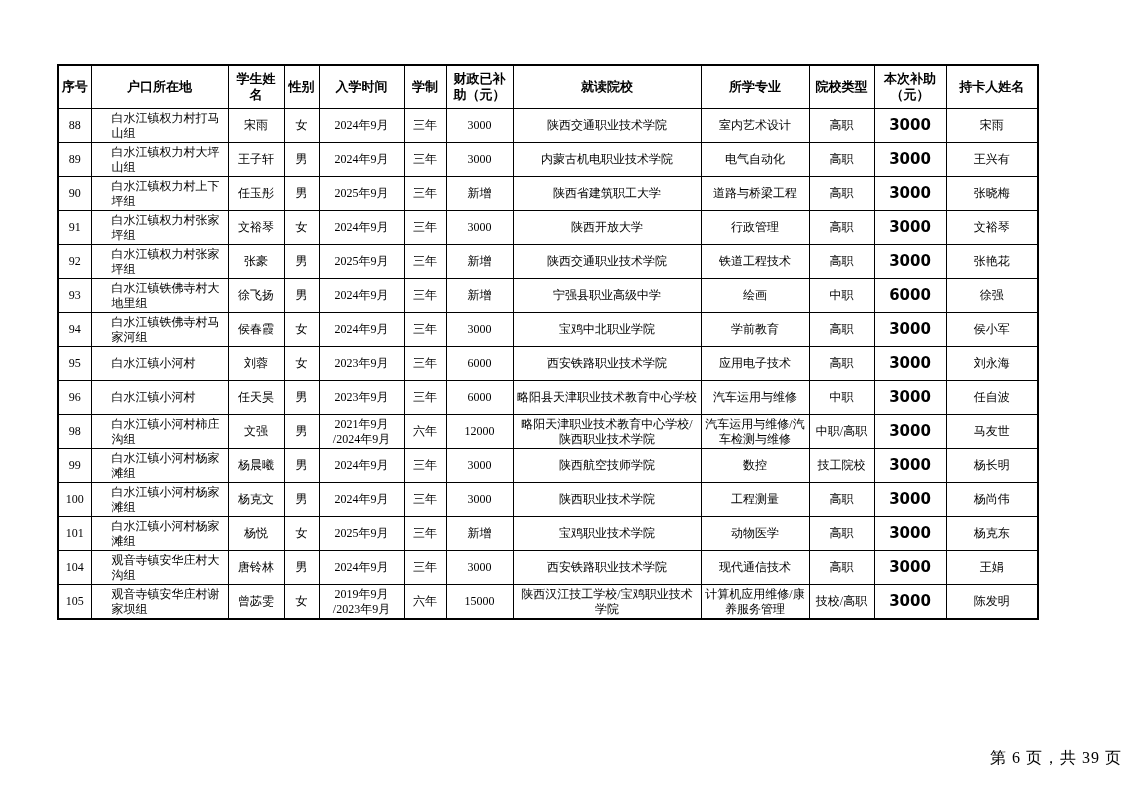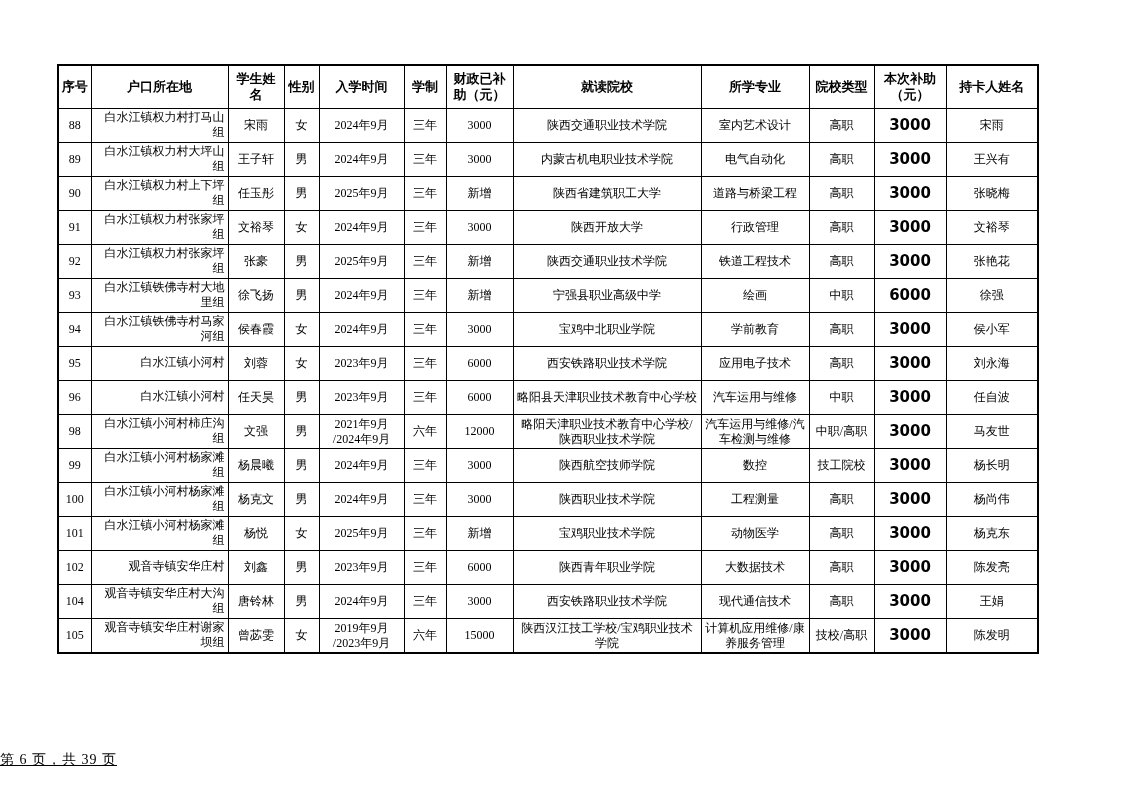--- a/index.html
+++ b/index.html
@@ -16,29 +16,29 @@
   }
   th, td { border:1.5px solid #000; overflow:hidden; }
   th {
     height:42px; font-size:13px; font-weight:bold;
     text-align:center; padding:0 2px; line-height:1.25;
   }
   td {
     height:33px; font-size:12px; text-align:center;
     padding:0 3px; line-height:1.18;
   }
-  td.c2 { text-align:right; padding-left:8px;font-family:Liberation Mono, monospace; }
+  td.c2 { text-align:left; padding-left:20px; }
   td.c5 { white-space:pre-line; }
   td.c11 {
     font-family:"DejaVu Sans","Liberation Sans",sans-serif;
     font-weight:700; font-size:15px;
   }
   .footer {
     position:absolute; left:0; right:0; bottom:24px;
-    text-align:left; font-size:14px; letter-spacing:1px;text-decoration:underline;
+    text-align:right; font-size:16px; letter-spacing:1px;
   }
 </style>
 </head>
 <body>
 
 <div class="page">
   <table class="subsidy">
     <colgroup>
       <col style="width:33px">
         <col style="width:137px">
@@ -247,34 +247,20 @@
           <td class="c5">2025年9月</td>
           <td class="c6">三年</td>
           <td class="c7">新增</td>
           <td class="c8">宝鸡职业技术学院</td>
           <td class="c9">动物医学</td>
           <td class="c10">高职</td>
           <td class="c11">3000</td>
           <td class="c12">杨克东</td>
         </tr>
         <tr>
-          <td class="c1">102</td>
-          <td class="c2">观音寺镇安华庄村</td>
-          <td class="c3">刘鑫</td>
-          <td class="c4">男</td>
-          <td class="c5">2023年9月</td>
-          <td class="c6">三年</td>
-          <td class="c7">6000</td>
-          <td class="c8">陕西青年职业学院</td>
-          <td class="c9">大数据技术</td>
-          <td class="c10">高职</td>
-          <td class="c11">3000</td>
-          <td class="c12">陈发亮</td>
-        </tr>
-        <tr>
           <td class="c1">104</td>
           <td class="c2">观音寺镇安华庄村大沟组</td>
           <td class="c3">唐铃林</td>
           <td class="c4">男</td>
           <td class="c5">2024年9月</td>
           <td class="c6">三年</td>
           <td class="c7">3000</td>
           <td class="c8">西安铁路职业技术学院</td>
           <td class="c9">现代通信技术</td>
           <td class="c10">高职</td>

